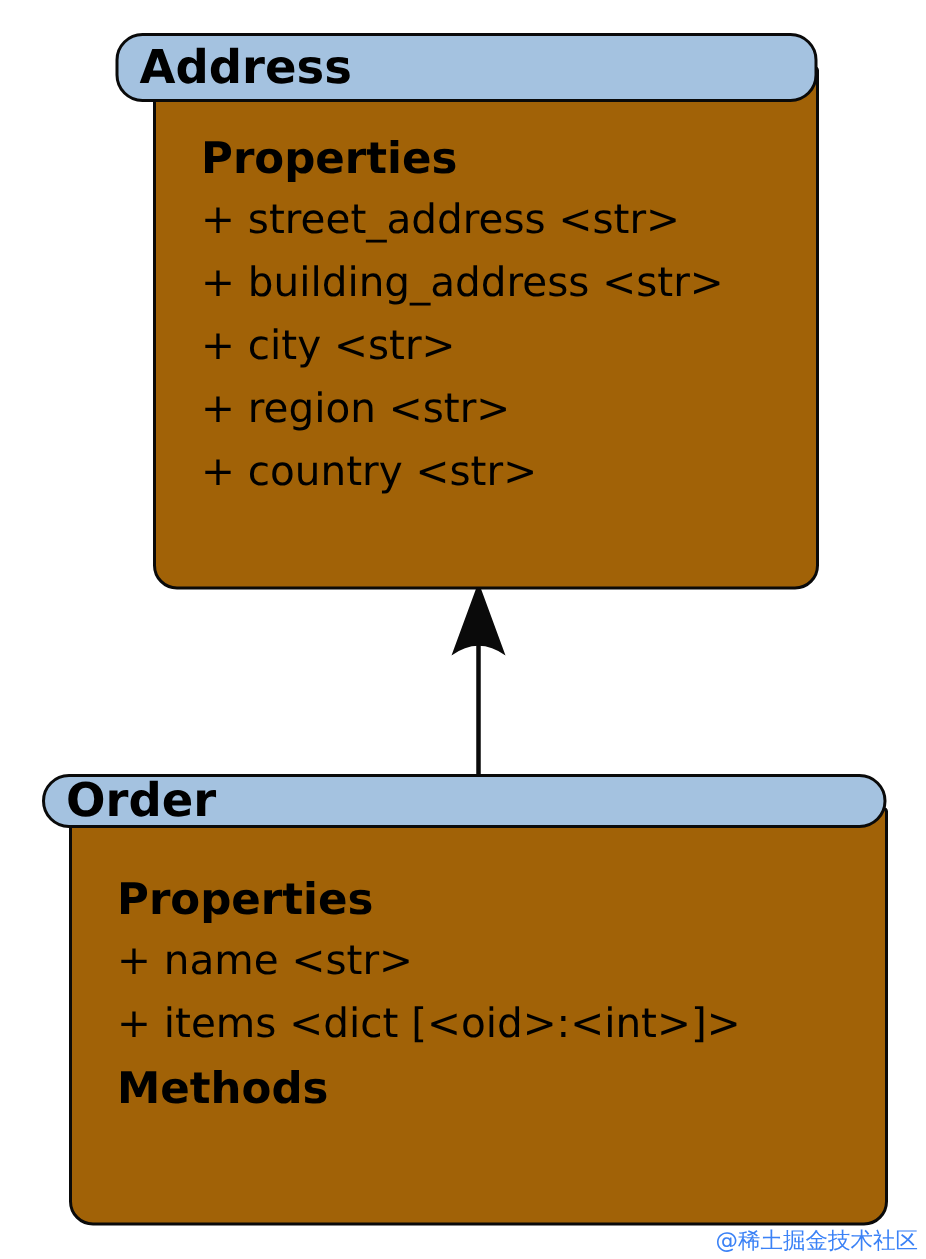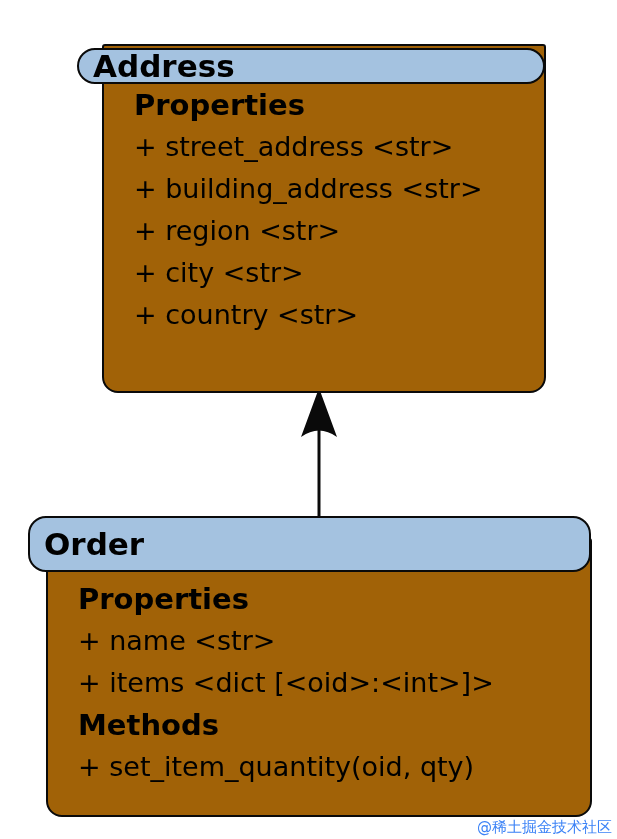--- a/index.html
+++ b/index.html
@@ -13,58 +13,57 @@
   }
   .class-header{
     position:absolute;background:#a4c2e0;border:2px solid #0a0a0a;border-radius:18px;
     box-sizing:border-box;display:flex;align-items:center;padding:0 14px;
     font-weight:700;font-size:31px;z-index:2;white-space:nowrap;
   }
   .body-content{padding:38px 10px 0 30px;}
   .line{height:42px;line-height:42px;white-space:nowrap;}
   .sec-title{font-weight:700;font-size:29px;}
   .member{font-weight:400;font-size:27px;}
-  .addr-header{left:77px;top:22px;width:468px;height:36px;margin-top:26px;}
+  .addr-header{left:77px;top:22px;width:468px;height:46px;}
   .addr-body{left:102px;top:44px;width:444px;height:349px;}
-  .order-header{left:28px;top:516px;width:563px;height:56px;}
+  .order-header{left:28px;top:516px;width:563px;height:36px;}
   .order-body{left:46px;top:538px;width:546px;height:279px;}
   .rel-arrow{position:absolute;left:288px;top:384px;z-index:0;}
   .watermark{
     position:absolute;right:5px;top:818px;font-size:15px;color:#3b82f6;
     font-family:"DejaVu Sans",sans-serif;z-index:3;
   }
 </style>
 </head>
 <body>
 
 <div class="canvas">
 
   <div class="class-body addr-body">
     <div class="body-content">
       <div class="line sec-title">Properties</div>
       <div class="line member">+ street_address &lt;str&gt;</div>
       <div class="line member">+ building_address &lt;str&gt;</div>
+      <div class="line member">+ city &lt;str&gt;</div>
       <div class="line member">+ region &lt;str&gt;</div>
-      <div class="line member">+ city &lt;str&gt;</div>
       <div class="line member">+ country &lt;str&gt;</div>
     </div>
   </div>
   <div class="class-header addr-header">Address</div>
 
   <svg class="rel-arrow" width="64" height="136" viewBox="0 0 64 136" aria-hidden="true">
     <line x1="31" y1="40" x2="31" y2="134" stroke="#0a0a0a" stroke-width="3"></line>
     <path d="M 31 4 L 13 53 Q 31 40 49 53 Z" fill="#0a0a0a" stroke="none"></path>
   </svg>
 
   <div class="class-body order-body">
     <div class="body-content">
       <div class="line sec-title">Properties</div>
       <div class="line member">+ name &lt;str&gt;</div>
       <div class="line member">+ items &lt;dict [&lt;oid&gt;:&lt;int&gt;]&gt;</div>
       <div class="line sec-title">Methods</div>
-      <div class="line member">+ set_item_quantity(oid, qty)</div>
     </div>
   </div>
   <div class="class-header order-header">Order</div>
 
   <div class="watermark">@稀土掘金技术社区</div>
 
 </div>
 
 </body></html>

